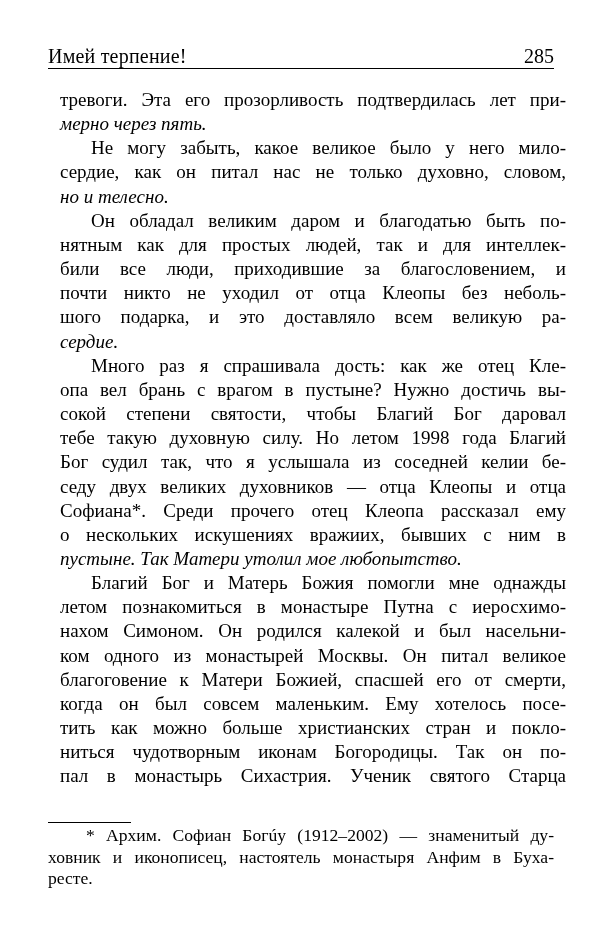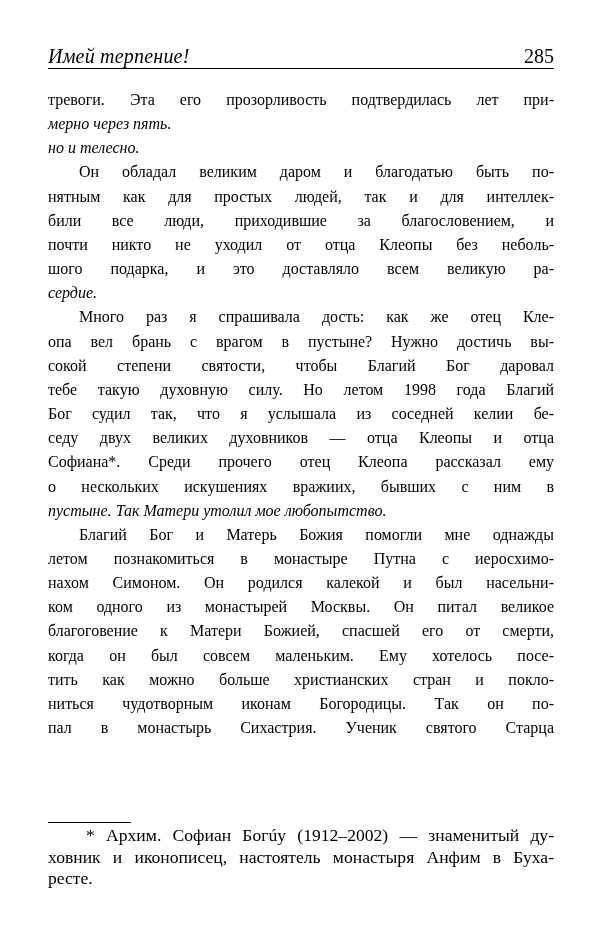--- a/index.html
+++ b/index.html
@@ -27,38 +27,37 @@
     left: 0;
     top: 44px;
     width: 506px;
     height: 24px;
     border-bottom: 1.5px solid #000;
   }
   .running-title {
     position: absolute;
     left: 0;
     top: 0;
-    font-style: italic;
     font-size: 20px;
     line-height: 24px;
     letter-spacing: 0.2px;
   }
   .page-number {
     position: absolute;
     right: 0;
     top: 0;
     font-size: 20px;
     line-height: 24px;
   }
   .body-text {
     position: absolute;
-    left: 0;
+    left: 12px;
     top: 88px;
     width: 506px;
-    font-size: 16px;
+    font-size: 19px;
     line-height: 24.17px;
   }
   .line {
     display: block;
     white-space: nowrap;
     text-align: justify;
     text-align-last: justify;
     height: 24.17px;
   }
   .line.last {
@@ -104,20 +103,22 @@
 <div class="page">
 
   <div class="running-head">
     <span class="running-title">Имей терпение!</span>
     <span class="page-number">285</span>
   </div>
 
   <div class="body-text">
     <span class="line">тревоги. Эта его прозорливость подтвердилась лет при-</span>
     <span class="line last">мерно через пять.</span>
+    <span class="line indent">Не могу забыть, какое великое было у него мило-</span>
+    <span class="line">сердие, как он питал нас не только духовно, словом,</span>
     <span class="line last">но и телесно.</span>
     <span class="line indent">Он обладал великим даром и благодатью быть по-</span>
     <span class="line">нятным как для простых людей, так и для интеллек-</span>
     <span class="line">били все люди, приходившие за благословением, и</span>
     <span class="line">почти никто не уходил от отца Клеопы без неболь-</span>
     <span class="line">шого подарка, и это доставляло всем великую ра-</span>
     <span class="line last">сердие.</span>
     <span class="line indent">Много раз я спрашивала дость: как же отец Кле-</span>
     <span class="line">опа вел брань с врагом в пустыне? Нужно достичь вы-</span>
     <span class="line">сокой степени святости, чтобы Благий Бог даровал</span>

